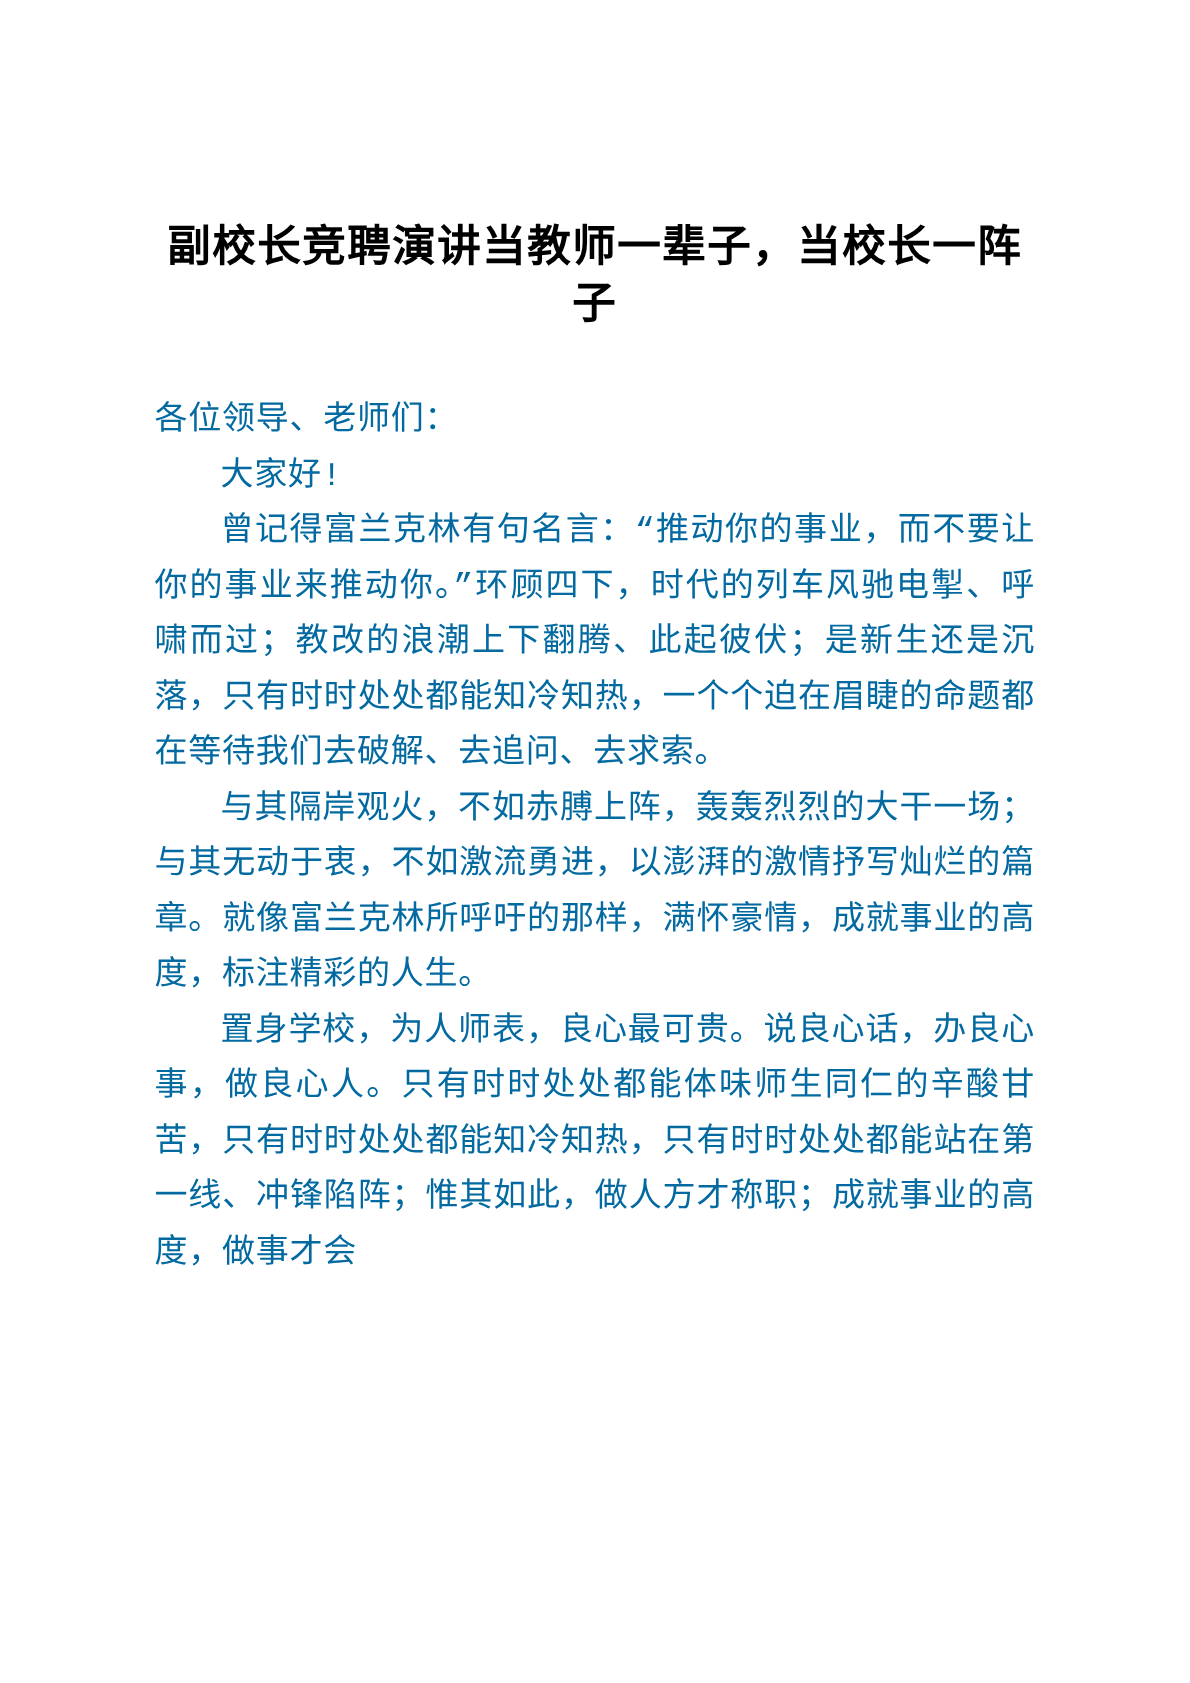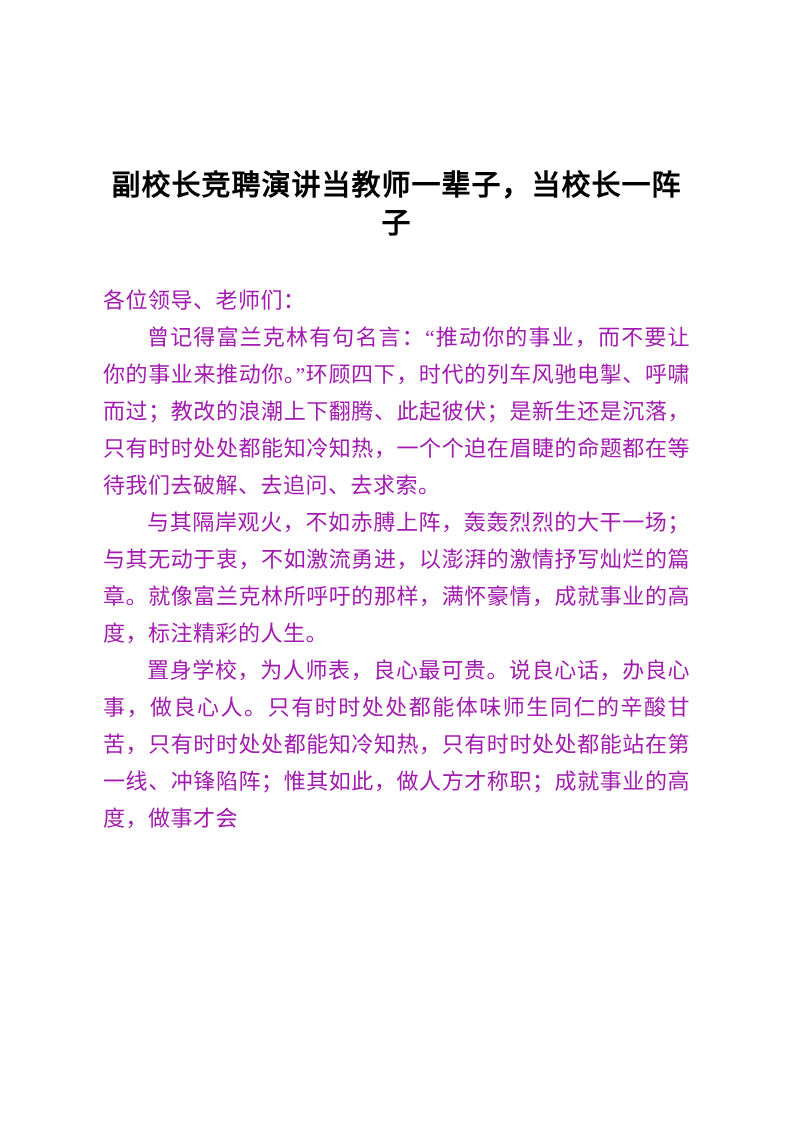--- a/index.html
+++ b/index.html
@@ -7,42 +7,41 @@
     padding: 0;
     background: #ffffff;
   }
   .page {
     position: relative;
     width: 793px;
     height: 894px;
     background: #ffffff;
     overflow: hidden;
     box-sizing: border-box;
-    margin-top: 20px;
   }
   .content {
     box-sizing: border-box;
     padding: 146px 103px 0 103px;
   }
   .doc-title {
     margin: 0 0 40px 0;
     font-family: "Liberation Sans", "DejaVu Sans", sans-serif;
     font-weight: 700;
     font-size: 29px;
     line-height: 38px;
     color: #000000;
     text-align: center;
     letter-spacing: 1px;
   }
   .doc-body p.para {
     margin: 0;
-    font-family: Liberation Serif, serif;
+    font-family: Liberation Mono, monospace;
     font-size: 22px;
     line-height: 37px;
-    color: #a21caf;
+    color: #0369a1;
     text-align: justify;
     letter-spacing: 0.5px;
   }
   .doc-body p.para.indent {
     text-indent: 2em;
   }
   .page-footer {
     position: absolute;
     left: 0;
     top: 1030px;
@@ -65,20 +64,21 @@
 <body>
 
 <div class="page">
   <div class="content">
     <h1 class="doc-title">副校长竞聘演讲当教师一辈子，当校长一阵子</h1>
 
     <div class="doc-body">
 
         <p class="para">各位领导、老师们：</p>
 
+        <p class="para indent">大家好!</p>
 
         <p class="para indent">曾记得富兰克林有句名言：“推动你的事业，而不要让你的事业来推动你。”环顾四下，时代的列车风驰电掣、呼啸而过；教改的浪潮上下翻腾、此起彼伏；是新生还是沉落，只有时时处处都能知冷知热，一个个迫在眉睫的命题都在等待我们去破解、去追问、去求索。</p>
 
 
         <p class="para indent">与其隔岸观火，不如赤膊上阵，轰轰烈烈的大干一场；与其无动于衷，不如激流勇进，以澎湃的激情抒写灿烂的篇章。就像富兰克林所呼吁的那样，满怀豪情，成就事业的高度，标注精彩的人生。</p>
 
 
         <p class="para indent">置身学校，为人师表，良心最可贵。说良心话，办良心事，做良心人。只有时时处处都能体味师生同仁的辛酸甘苦，只有时时处处都能知冷知热，只有时时处处都能站在第一线、冲锋陷阵；惟其如此，做人方才称职；成就事业的高度，做事才会</p>
       </div>
   </div>

